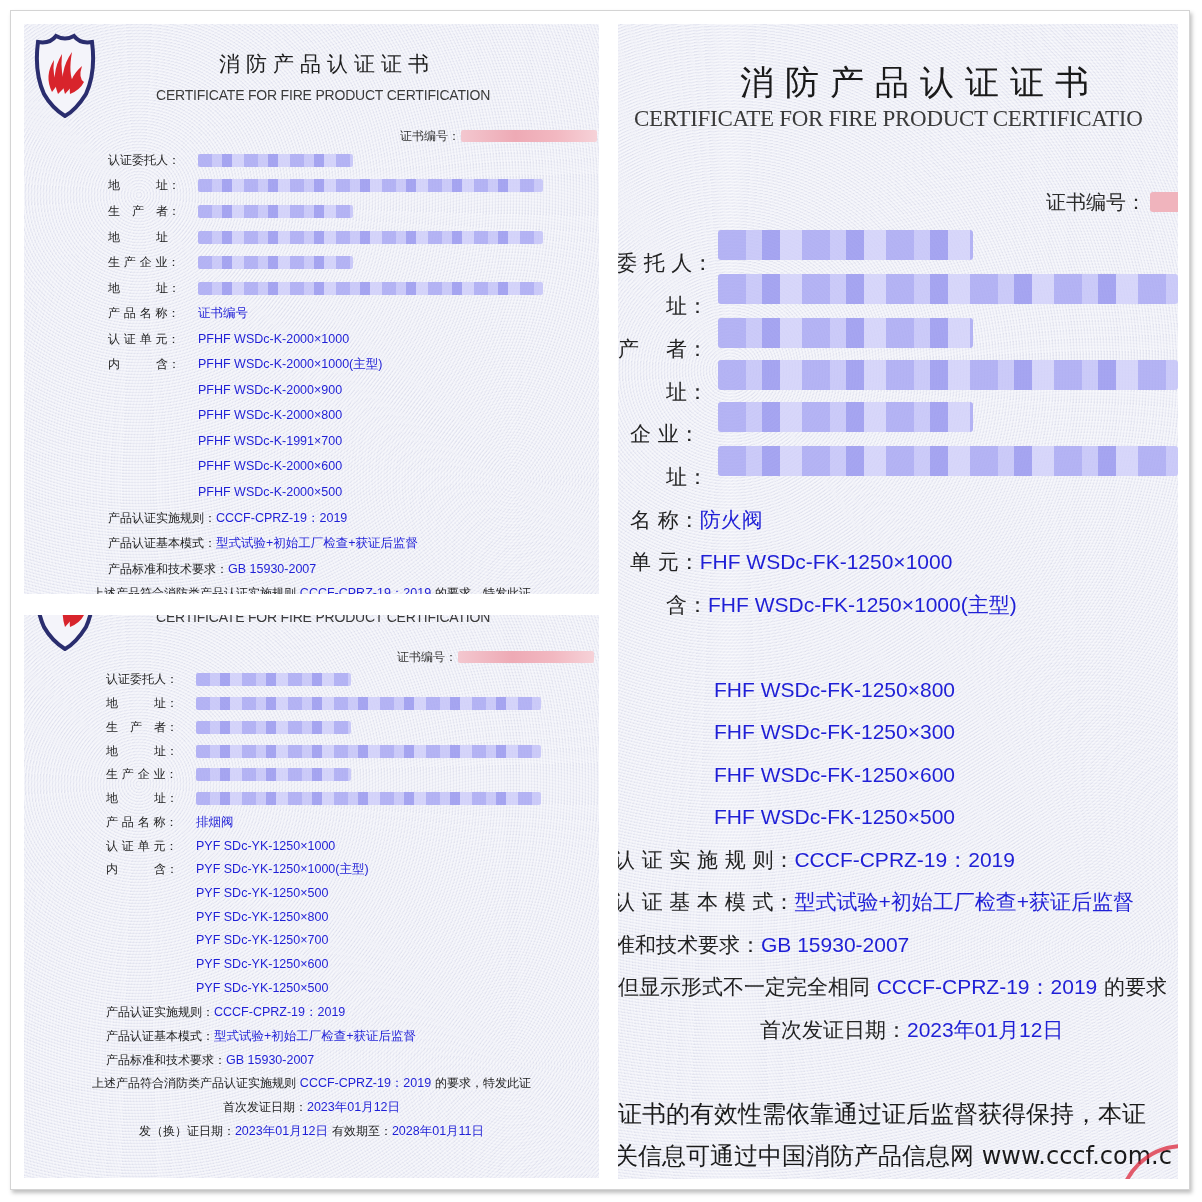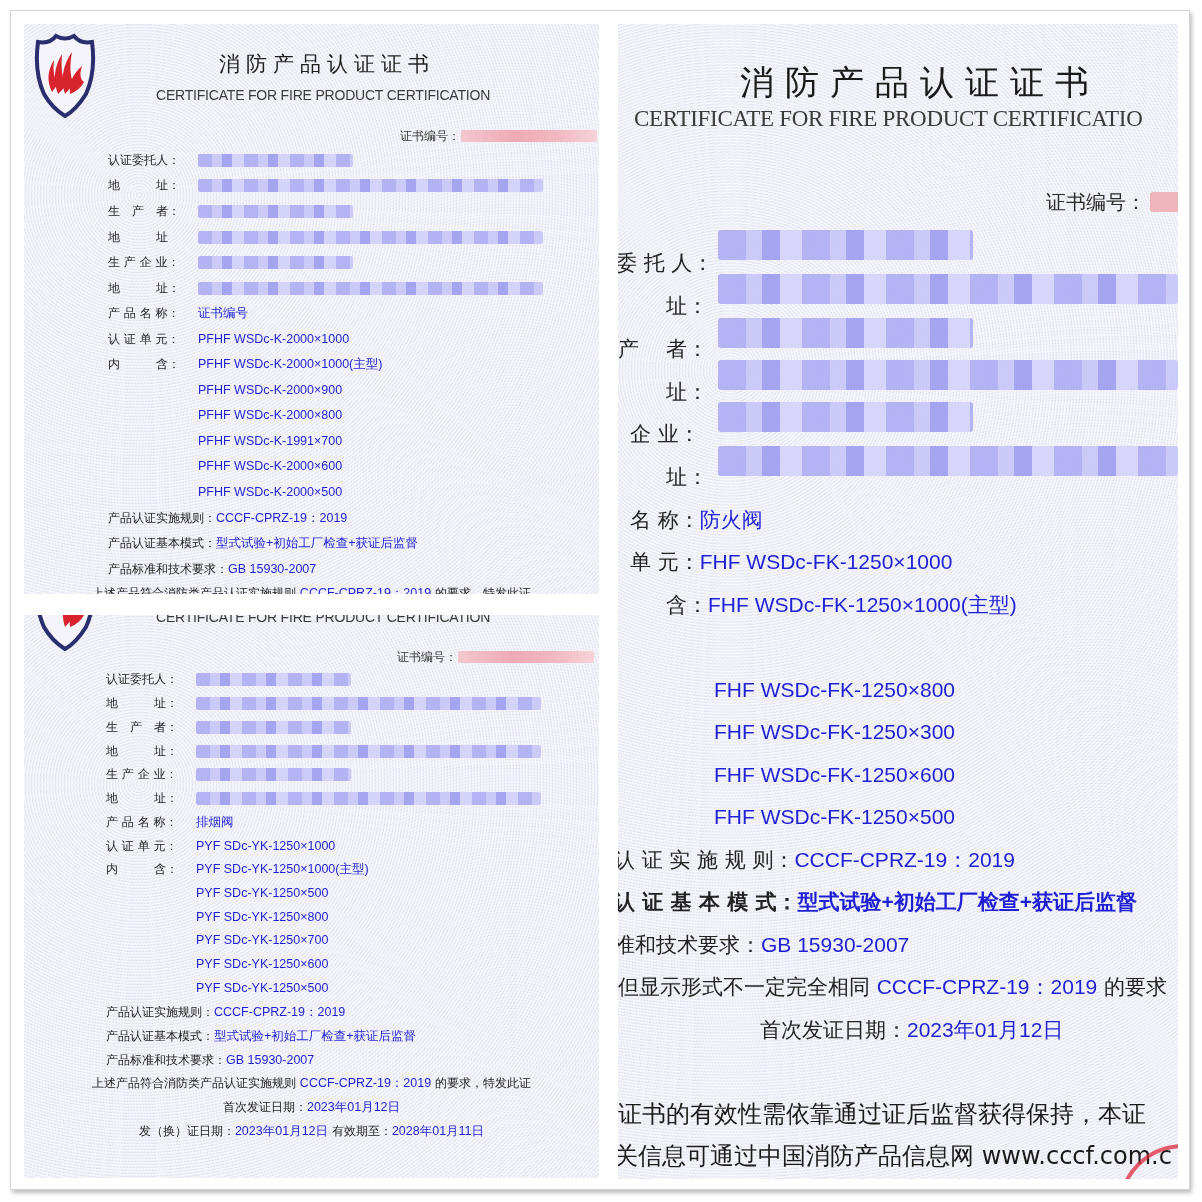--- a/index.html
+++ b/index.html
@@ -237,21 +237,21 @@
     <span class="lbl">含：</span><span class="val">FHF WSDc-FK-1250×1000(主型)</span>
   </div>
   <div class="row" style="left:96px; top:631px;"><span class="val">FHF WSDc-FK-1250×800</span></div>
   <div class="row" style="left:96px; top:673px;"><span class="val">FHF WSDc-FK-1250×300</span></div>
   <div class="row" style="left:96px; top:716px;"><span class="val">FHF WSDc-FK-1250×600</span></div>
   <div class="row" style="left:96px; top:758px;"><span class="val">FHF WSDc-FK-1250×500</span></div>
 
   <div class="row" style="left:-4px; top:801px;">
     <span class="lbl">认 证 实 施 规 则：</span><span class="val">CCCF-CPRZ-19：2019</span>
   </div>
-  <div class="row" style="left:-4px; top:843px;font-weight:bold;">
+  <div class="row" style="left:-4px; top:843px;">
     <span class="lbl">认 证 基 本 模 式：</span><span class="val">型式试验+初始工厂检查+获证后监督</span>
   </div>
   <div class="row" style="left:-4px; top:886px;">
     <span class="lbl">准和技术要求：</span><span class="val">GB 15930-2007</span>
   </div>
   <div class="row" style="left:0px; top:928px;">
     <span class="lbl">但显示形式不一定完全相同</span>
     <span class="val">CCCF-CPRZ-19：2019</span>
     <span class="lbl">的要求</span>
   </div>

